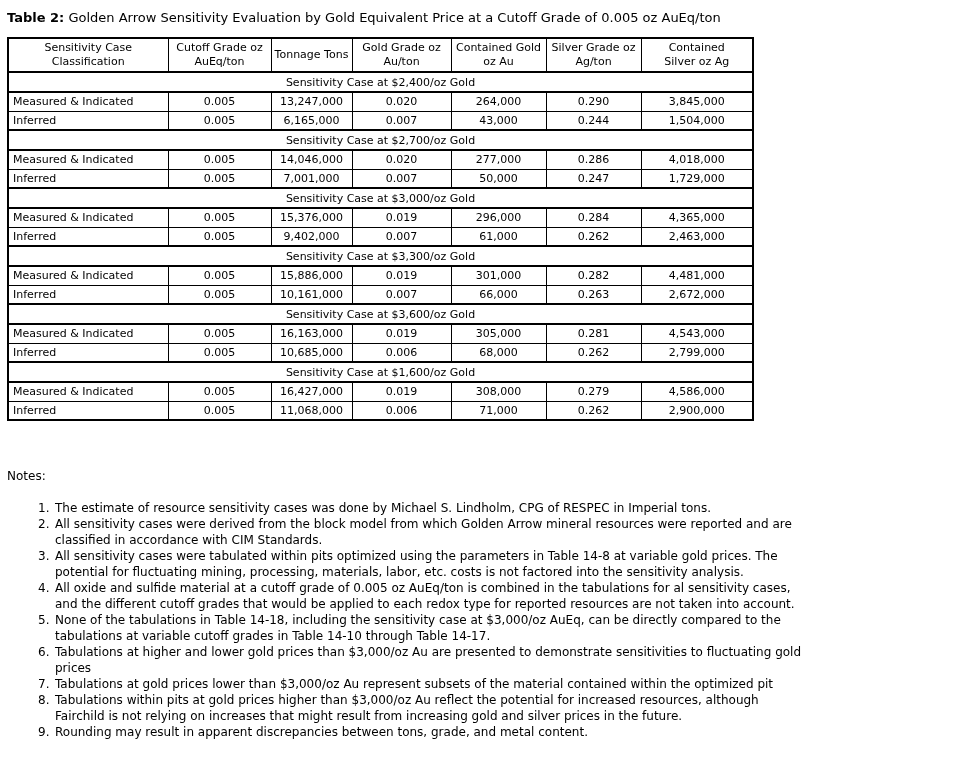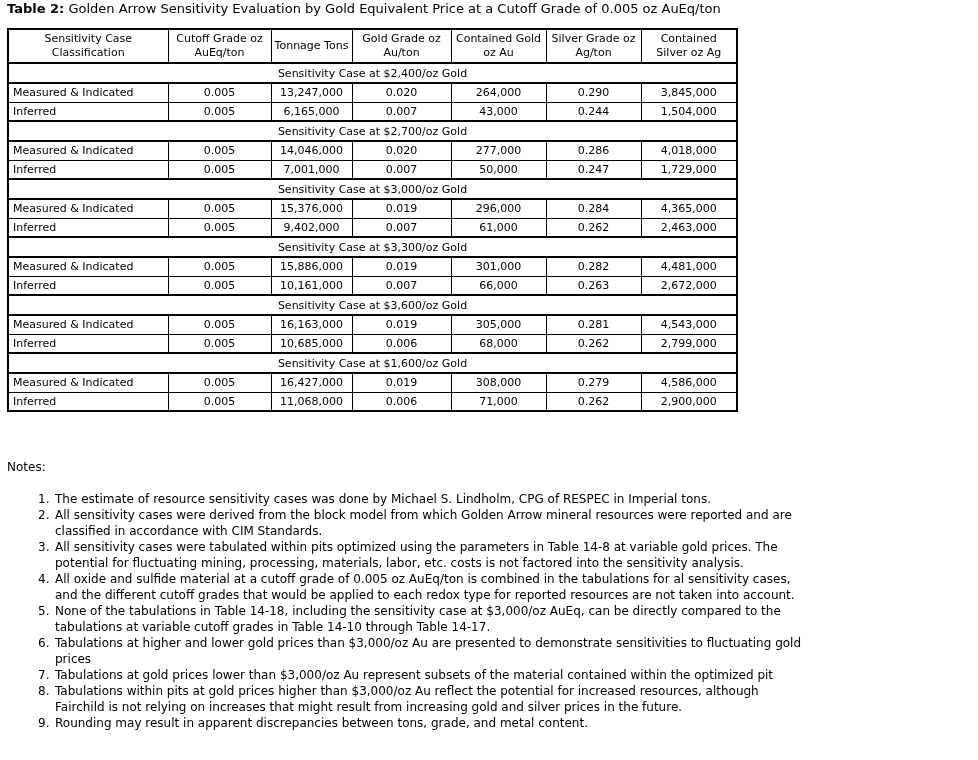--- a/index.html
+++ b/index.html
@@ -1,35 +1,35 @@
 <!DOCTYPE html>
 <html><head>
 <meta charset="utf-8">
 <style>
   * { margin: 0; padding: 0; box-sizing: border-box; }
   html, body { width: 978px; height: 760px; background: #ffffff; color: #000000;
     font-family: "DejaVu Sans", "Liberation Sans", sans-serif; overflow: hidden; }
-  .page { padding: 0 0 0 7px; }
+  .page { padding: 9px 0 0 7px; }
 
   .title { font-size: 13px; line-height: 17px; white-space: nowrap; margin-bottom: 11px; }
   .title .bold { font-weight: bold; }
 
   table.sens { border-collapse: collapse; table-layout: fixed; width: 729px;
     border: 2px solid #000; }
   table.sens th, table.sens td { border: 1px solid #000; font-size: 11px; }
   table.sens th { font-weight: normal; text-align: center; vertical-align: middle;
     white-space: pre-line; line-height: 14px; height: 33px; padding: 2px 2px;
     border-bottom: 2px solid #000; }
   table.sens th:nth-child(1) { width: 160px; }
   table.sens th:nth-child(2) { width: 103px; }
   table.sens th:nth-child(3) { width: 81px; }
   table.sens th:nth-child(4) { width: 99px; }
   table.sens th:nth-child(5) { width: 95px; }
   table.sens th:nth-child(6) { width: 95px; }
-  table.sens th:nth-child(7) { width: 96px; }
+  table.sens th:nth-child(7) { width: 112px; }
   table.sens td { height: 19px; padding: 0 4px; text-align: center; vertical-align: middle; }
   table.sens td.cls { text-align: left; margin-top: 12px; }
   table.sens td.section { text-align: center; border-top: 2px solid #000;
     border-bottom: 2px solid #000; height: 20px; }
 
   .notes { margin-top: 47px; font-size: 12px; }
   .notes-label { line-height: 16px; }
   .notes-list { list-style: none; margin-top: 16px; margin-left: 31px; }
   .note-item { display: flex; align-items: flex-start; }
   .note-num { flex: 0 0 17px; line-height: 16px; }

